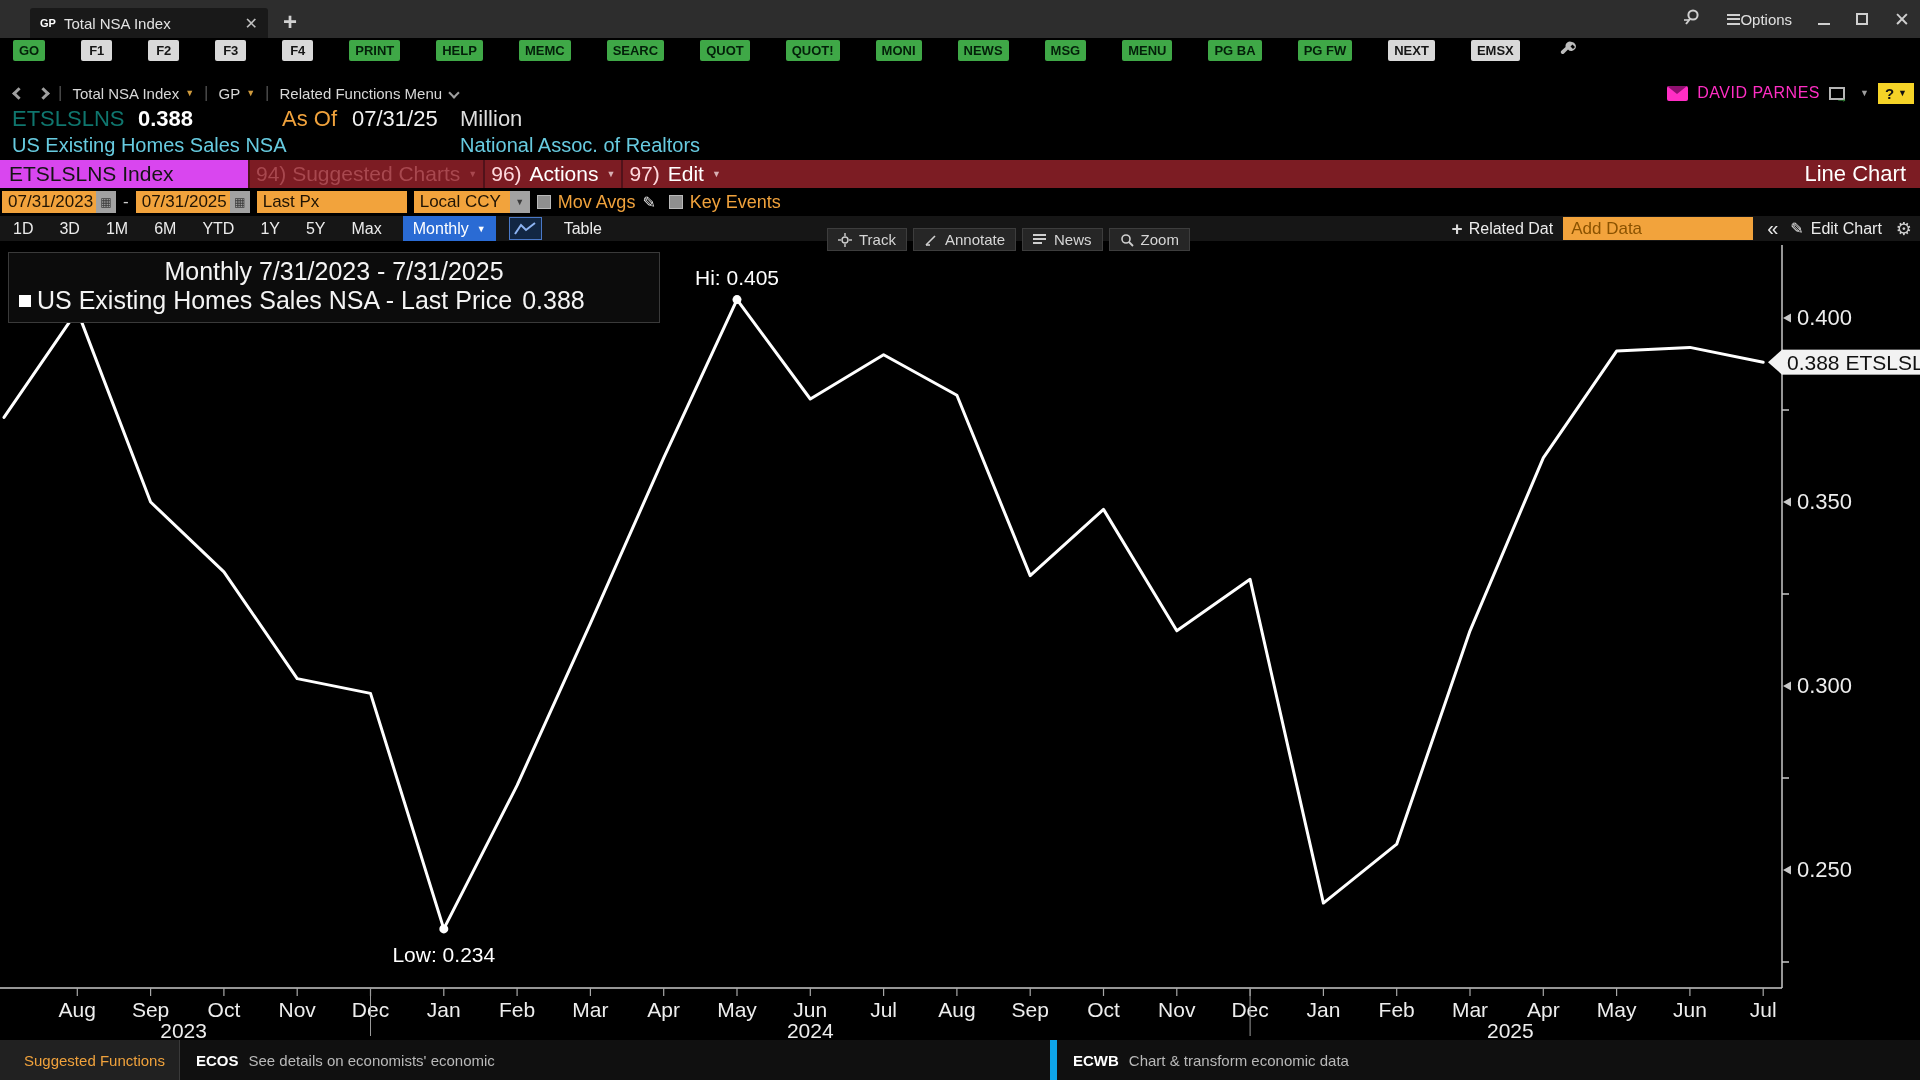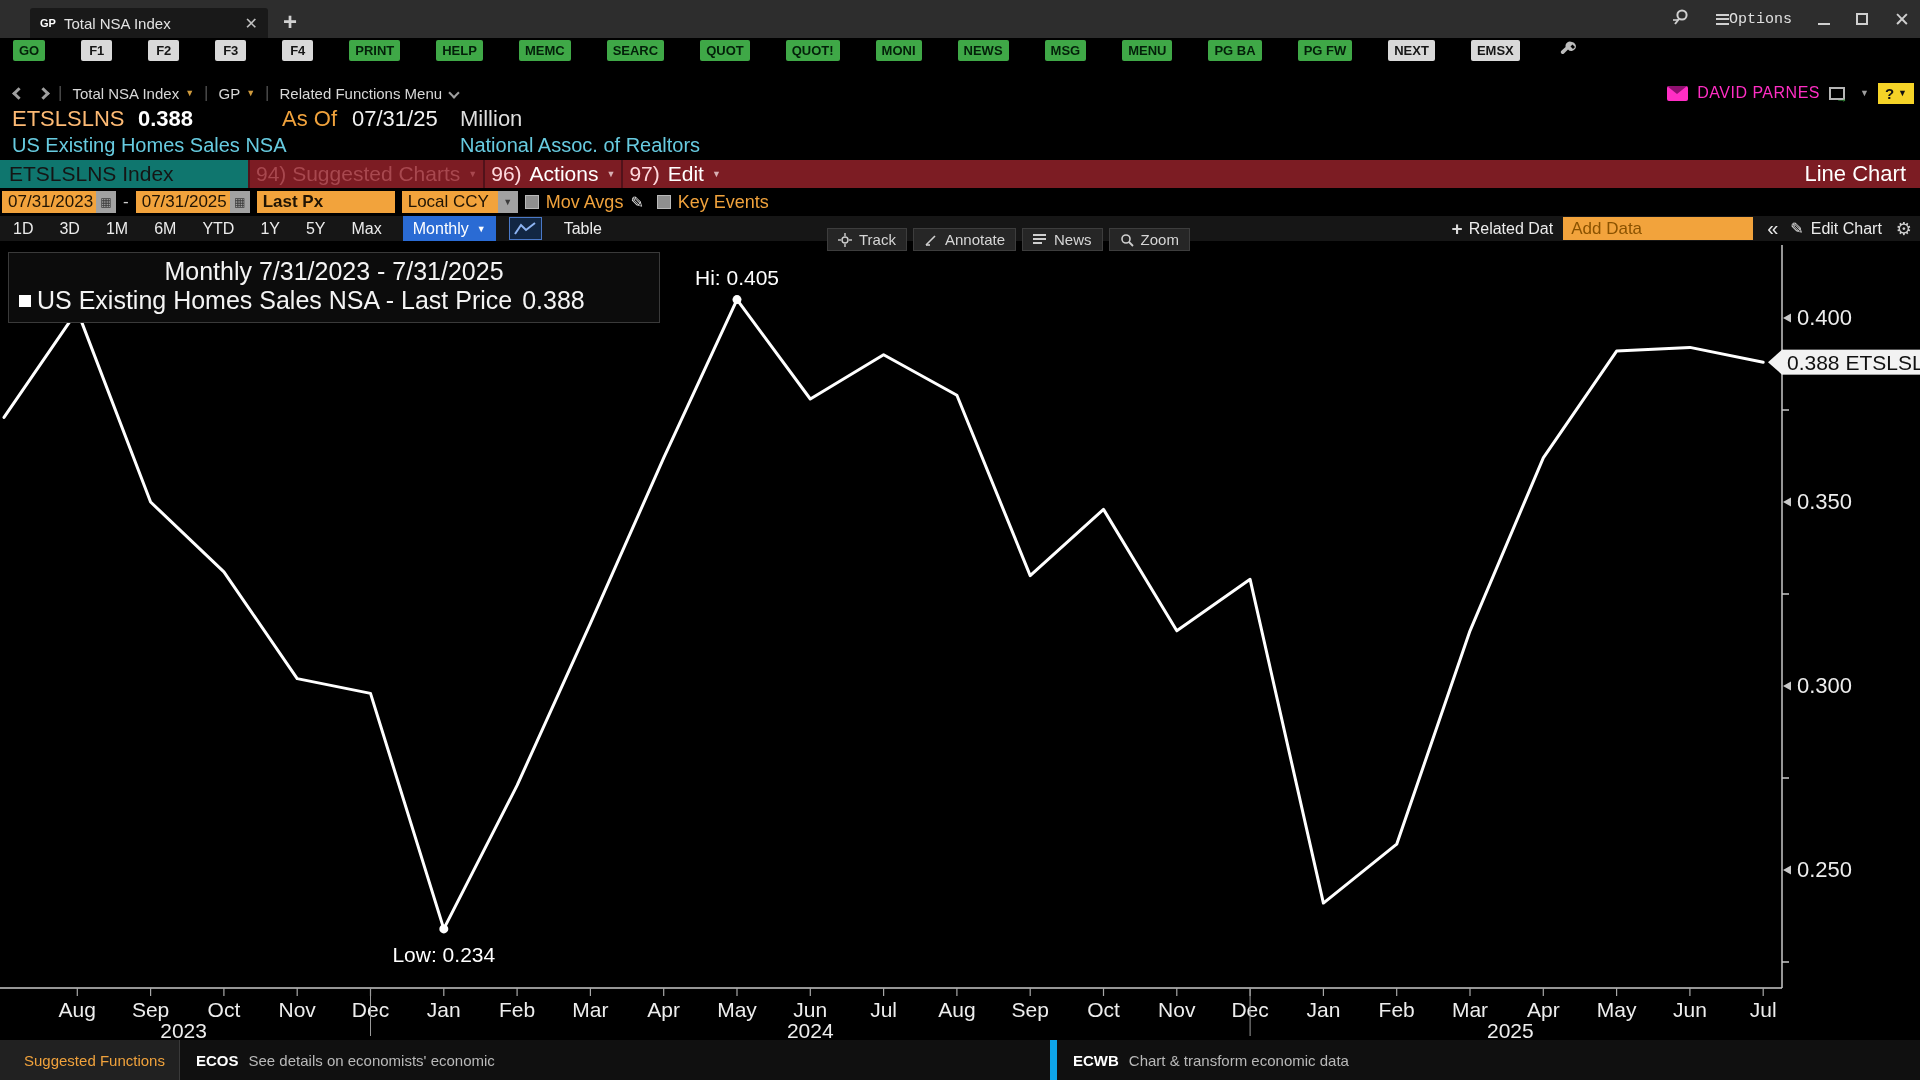--- a/index.html
+++ b/index.html
@@ -13,21 +13,21 @@
 
   
   .titlebar { position:absolute; top:0; left:0; width:1920px; height:38px; background:#2d2d2d; }
   .tab { position:absolute; left:30px; top:8px; width:238px; height:30px; background:#191919;
          border-radius:3px 3px 0 0; display:flex; align-items:center; padding:0 10px; gap:8px; }
   .tab .gp { font-size:11px; font-weight:bold; color:#fff; }
   .tab .tab-title { font-size:15px; color:#e2e2e2; flex:1; white-space:nowrap; }
   .tab .x { color:#c0c0c0; font-size:16px; cursor:default; }
   .newtab { position:absolute; left:283px; top:10px; color:#d0d0d0; font-size:24px; font-weight:bold; line-height:24px; }
   .winctl { position:absolute; right:10px; top:0; height:38px; display:flex; align-items:center; gap:26px; }
-  .winctl .opt { display:flex; align-items:center; gap:0; color:#e0e0e0; font-size:15px;font-family:Liberation Mono, monospace; }
+  .winctl .opt { display:flex; align-items:center; gap:0; color:#e0e0e0; font-size:15px; }
   .icon-lines { display:inline-block; width:13px; height:11px;
      border-top:2px solid #cfcfcf; border-bottom:2px solid #cfcfcf; position:relative; }
   .icon-lines::after { content:""; position:absolute; left:0; top:2.5px; width:100%; height:2px; background:#cfcfcf; }
   .minbtn { width:12px; height:12px; border-bottom:2px solid #cfcfcf; }
   .maxbtn { width:12px; height:12px; border:2px solid #cfcfcf; position:relative; background:#2d2d2d; }
   .maxbtn::before { content:""; position:absolute; left:3px; top:-6px; width:10px; height:10px; border:2px solid #cfcfcf; z-index:-1; }
   .closebtn { color:#cfcfcf; font-size:19px; line-height:19px; }
 
   
   .toolbar { position:absolute; top:40px; left:0; width:1920px; height:24px;
@@ -54,49 +54,49 @@
   .user-name { color:#ff2ec4; font-size:16px; letter-spacing:0.5px; }
   .exp-ico { width:16px; height:13px; border:2px solid #b5b5b5; position:relative; }
   .exp-ico::after { content:"\2192"; position:absolute; right:-5px; bottom:-7px; color:#3fa847; font-size:12px; font-weight:bold; }
   .help-badge { background:#f5d327; color:#111; font-weight:bold; font-size:15px;
                 padding:2px 7px; display:flex; align-items:center; gap:4px; }
   .help-badge .caret { color:#111; margin-left:0; }
 
   
   .ticker-row { position:absolute; top:106px; left:0; width:1920px; height:28px; font-size:22px; }
   .ticker-row span { position:absolute; white-space:nowrap; }
-  .t-sym  { left:12px; color:#fdba74; }
+  .t-sym  { left:12px; color:#0f766e; }
   .t-last { left:138px; color:#ffffff; font-weight:bold; }
   .t-asof { left:282px; color:#f0a23c; }
   .t-date { left:352px; color:#f2f2f2; }
   .t-unit { left:460px; color:#dedede; }
   .desc-row { position:absolute; top:134px; left:0; width:1668px; height:24px; font-size:20px; color:#67cbe0; }
   .desc-row span { position:absolute; white-space:nowrap; }
   .d-desc { left:12px; }
   .d-src  { left:460px; }
 
   
   .red-bar { position:absolute; top:160px; left:0; width:1920px; height:28px; background:#7c1c23;
              display:flex; align-items:center; font-size:21px; }
-  .rb-sec { width:248px; height:28px; background:#0f766e; color:#151515; display:flex;
+  .rb-sec { width:248px; height:28px; background:#d946ef; color:#151515; display:flex;
             align-items:center; padding-left:9px; }
   .rb-item { display:flex; align-items:center; gap:8px; padding:0 6px; height:28px; border-left:2px solid #51121a; }
   .rb-sugg { color:#a8484f; }
   .rb-num { color:#ffd9dd; }
   .rb-lbl { color:#ffffff; }
   .rb-caret { font-size:9px; color:#d8b0b4; }
   .rb-type { margin-left:auto; padding-right:14px; color:#ffffff; font-size:22px; }
 
   
   .date-row { position:absolute; top:190px; left:2px; width:1916px; height:24px;
               display:flex; align-items:center; gap:7px; font-size:17px; }
   .ofield { background:#f2a33c; color:#201404; height:22px; display:flex; align-items:center;
             padding:0 6px; white-space:nowrap; }
   .f-date { width:94px; }
-  .f-px { width:138px;font-weight:bold; }
+  .f-px { width:150px; }
   .f-ccy { width:96px; }
   .attach { width:20px; height:22px; background:#a2a2a2; color:#3c3c3c; display:flex;
             align-items:center; justify-content:center; font-size:12px; margin-left:-7px; }
   .dash { color:#cfcfcf; }
   .cb { width:14px; height:14px; background:#8f8f8f; border:1px solid #b9b9b9; }
   .olabel { color:#f0a23c; font-size:18px; }
   .pencil { color:#e8e8e8; font-size:16px; transform:rotate(0deg); }
 
   
   .period-row { position:absolute; top:216px; left:0; width:1920px; height:25px; background:#161616;

